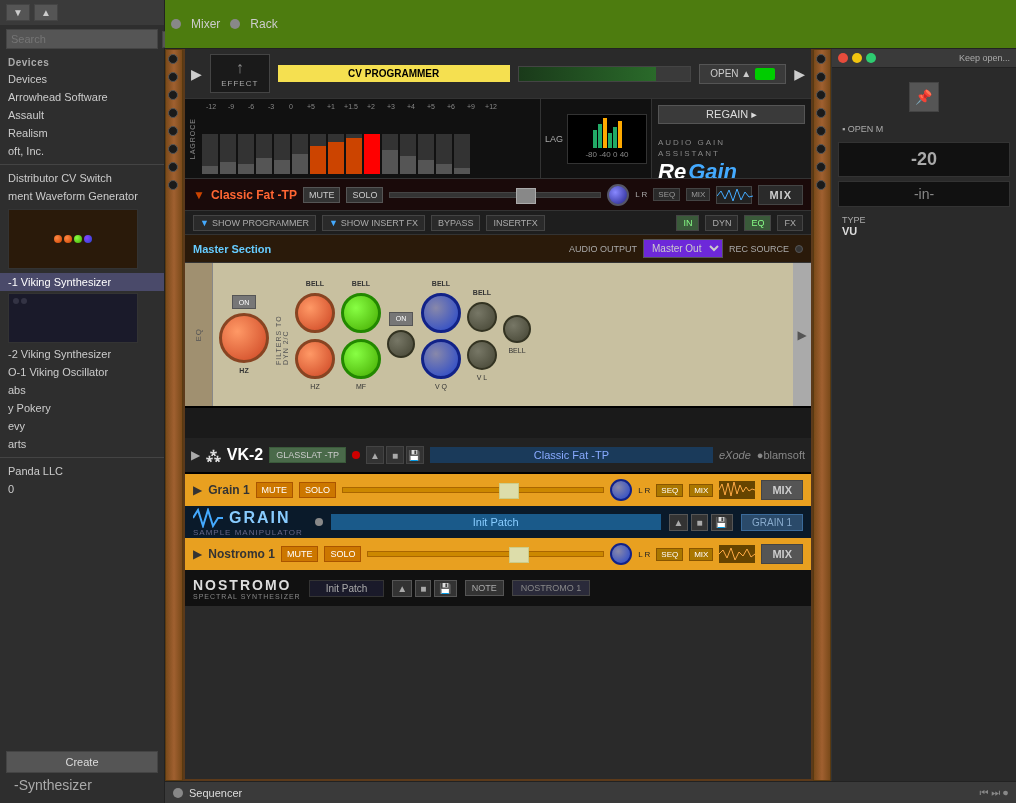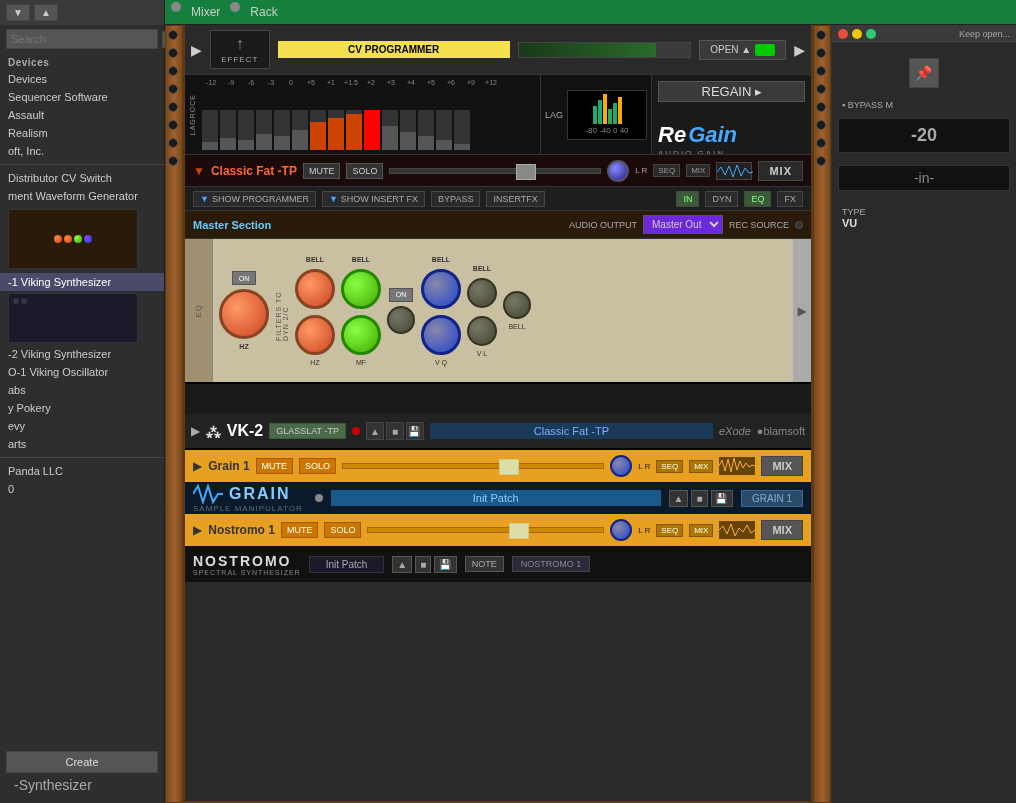--- a/index.html
+++ b/index.html
@@ -114,25 +114,25 @@
     .main-area {
       flex: 1;
       display: flex;
       flex-direction: column;
       background: #3a3a3a;
       overflow: hidden;
     }
 
     
     .menu-bar {
-      background: #15803d;
-      display: flex;
-      align-items: flex-start;
+      background: #4d7c0f;
+      display: flex;
+      align-items: center;
       gap: 2px;
-      padding: 2px 6px;
+      padding: 14px 6px;
       border-bottom: 1px solid #222;
     }
     .menu-item {
       display: flex;
       align-items: center;
       gap: 4px;
       padding: 3px 8px;
       color: #ccc;
       cursor: pointer;
       font-size: 12px;
@@ -355,25 +355,25 @@
       width: 160px;
       background: #1a1a1a;
       border-left: 1px solid #333;
       display: flex;
       flex-direction: column;
       padding: 6px;
     }
     .regain-tag {
       background: #3a3a3a;
       border: 1px solid #555;
-      font-size: 13px;
+      font-size: 11px;
       color: #ddd;
       padding: 2px 6px;
       text-align: center;
-      margin-bottom: 20px;
+      margin-bottom: 13px;
     }
 
     
     .channel-header {
       background: #1a0a0a;
       height: 32px;
       display: flex;
       align-items: center;
       padding: 0 8px;
       gap: 6px;
@@ -702,21 +702,21 @@
     <button style="background:#555;border:1px solid #444;color:#ccc;font-size:10px;padding:2px 6px;">▼</button>
     <button style="background:#555;border:1px solid #444;color:#ccc;font-size:10px;padding:2px 6px;">▲</button>
   </div>
   <div class="sidebar-search-row">
     <input class="sidebar-search-input" type="text" placeholder="Search" style="">
     <button class="sidebar-search-btn">Search</button>
   </div>
   <div class="sidebar-section-label">Devices</div>
 
   <div class="sidebar-item">Devices</div>
-  <div class="sidebar-item">Sequencer Software</div>
+  <div class="sidebar-item">Arrowhead Software</div>
   <div class="sidebar-item">Assault</div>
   <div class="sidebar-item">Realism</div>
   <div class="sidebar-item">oft, Inc.</div>
   <div class="sidebar-divider"></div>
   <div class="sidebar-item">Distributor CV Switch</div>
   <div class="sidebar-item">ment Waveform Generator</div>
 
   <div class="sidebar-thumbnail">
     <div style="background:#2a1a0a;width:100%;height:100%;display:flex;flex-direction:column;justify-content:center;align-items:center;">
       <div style="display:flex;gap:2px;">
@@ -880,25 +880,25 @@
               <div style="width:4px;height:50%;background:#2a6;"></div>
               <div style="width:4px;height:70%;background:#2a6;"></div>
               <div style="width:4px;height:90%;background:#fa0;"></div>
             </div>
             <div style="font-size:8px;color:#888;margin-top:2px;">-80 -40 0 40</div>
           </div>
         </div>
 
         <div class="regain-box">
           <div class="regain-tag">REGAIN ▸</div>
+          <div style="font-size:8px;color:#888;letter-spacing:2px;line-height:1.4;">AUDIO GAIN<br>ASSISTANT</div>
           <div style="display:flex;align-items:baseline;gap:2px;">
             <span style="font-size:22px;font-weight:bold;color:#fff;font-style:italic;">Re</span>
             <span style="font-size:22px;font-weight:bold;color:#4af;font-style:italic;">Gain</span>
           </div>
-          <div style="font-size:8px;color:#888;letter-spacing:2px;line-height:1.4;">AUDIO GAIN<br>ASSISTANT</div>
         </div>
       </div>
 
       <div class="channel-header">
         <span class="ch-arrow">▼</span>
         <span class="ch-name">Classic Fat -TP</span>
         <button class="ch-btn">MUTE</button>
         <button class="ch-btn">SOLO</button>
         <div class="ch-fader-area">
           <div class="fader-track">
@@ -1123,34 +1123,40 @@
         <button class="keep-open-btn">Keep open...</button>
       </div>
       <div class="regain-content">
 
         <div style="width:30px;height:30px;background:#555;border:1px solid #444;display:flex;align-items:center;justify-content:center;margin:8px auto;">
           <span style="font-size:14px;color:#aaa;">📌</span>
         </div>
 
 
         <div style="padding:4px;">
-          <div style="font-size:9px;color:#aaa;">▪ BYPASS M</div>
+          <div style="font-size:9px;color:#aaa;">▪ OPEN M</div>
         </div>
 
         <div style="background:#111;border:1px solid #333;padding:6px;margin:4px 0;text-align:center;">
           <div style="font-size:18px;color:#aaa;font-weight:bold;">-20</div>
         </div>
 
-        <div style="background:#111;border:1px solid #333;padding:4px;margin:12px 0;text-align:center;">
+        <div style="background:#111;border:1px solid #333;padding:4px;margin:4px 0;text-align:center;">
           <div style="font-size:14px;color:#888;">-in-</div>
         </div>
 
         <div style="padding:4px;">
           <div style="font-size:9px;color:#aaa;">TYPE</div>
           <div style="font-size:11px;color:#ddd;font-weight:bold;">VU</div>
         </div>
       </div>
     </div>
 
   </div>
 
+  <div class="sequencer-bar">
+    <div class="seq-dot"></div>
+    <span>Sequencer</span>
+    <div style="flex:1;"></div>
+    <span style="font-size:10px;color:#888;">⏮ ⏭ ⏺</span>
+  </div>
 
 </div>
 
 </body></html>

